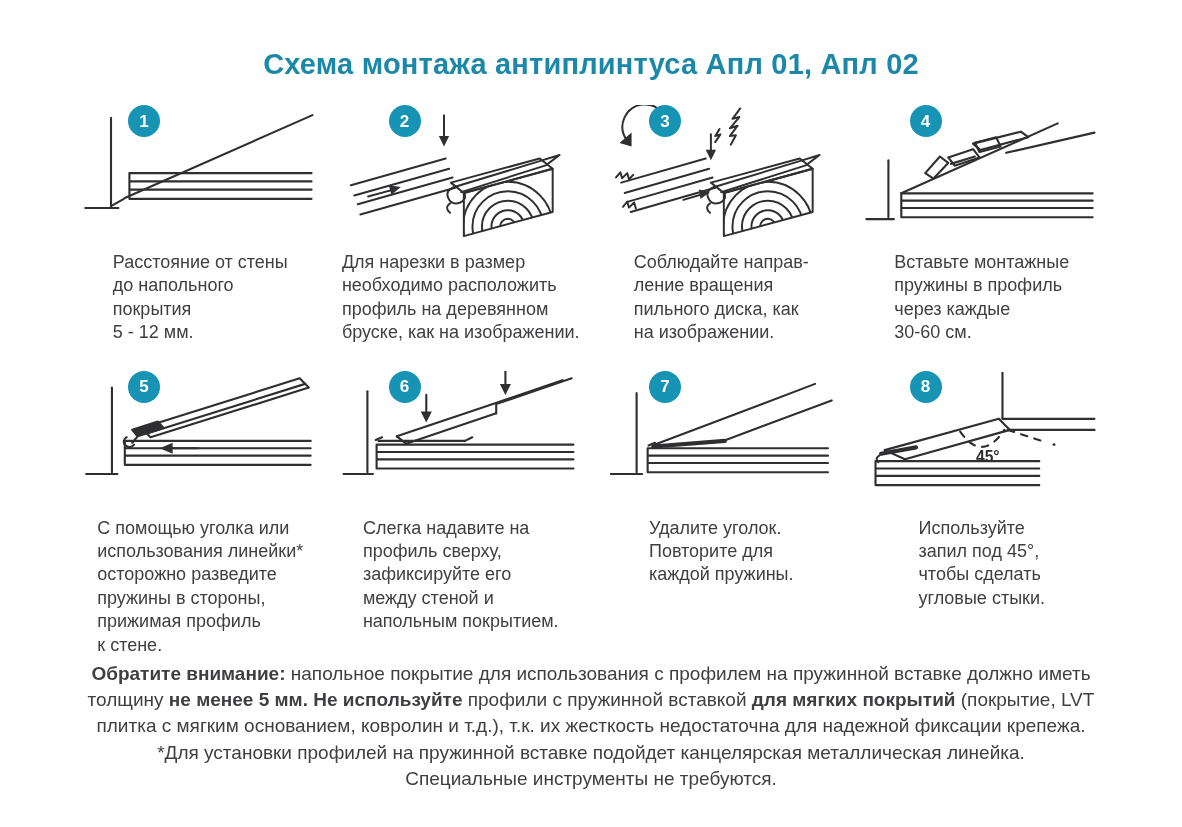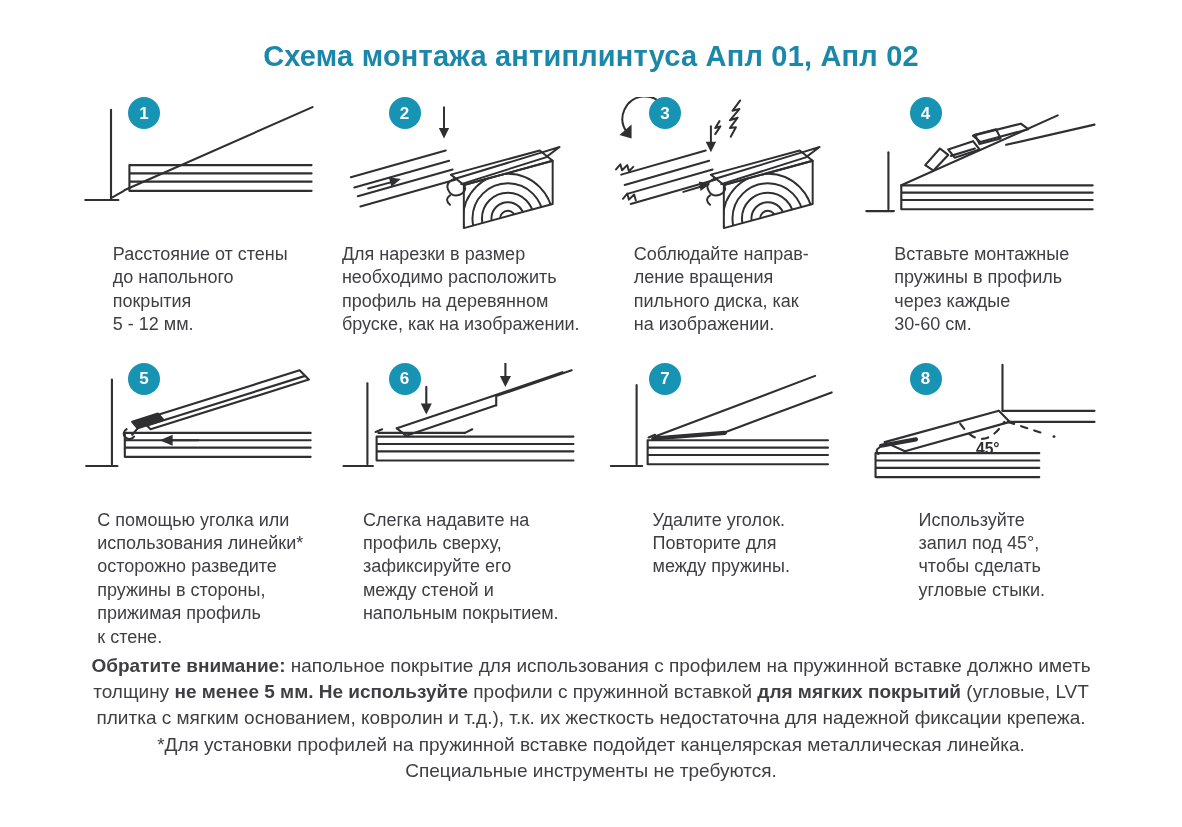--- a/index.html
+++ b/index.html
@@ -5,21 +5,21 @@
   html,body{margin:0;padding:0;background:#ffffff;}
   .poster{
     position:relative;
     width:1182px;height:827px;
     background:#ffffff;
     font-family:"Liberation Sans","DejaVu Sans",sans-serif;
     color:var(--text,#3f3f43);
     overflow:hidden;
   }
   .title{
-    margin:0;padding-top:40px;
+    margin:8px;padding-top:40px;
     text-align:center;
     font-size:29px;font-weight:bold;
     color:var(--title,#1b87a9);
     letter-spacing:.2px;
   }
   .grid{
     margin:24px 70px 0 70px;
     display:grid;
     grid-template-columns:repeat(4,1fr);
     column-gap:0;row-gap:26px;
@@ -239,21 +239,21 @@
    <path d="M50 84 H246 M50 92 H246 M50 100 H246 M50 110 H246 M50 84 V110"></path>
    <path d="M58 80 L232 14"></path>
               <path d="M132 76 L250 32"></path>
    <path d="M56 82 L134 76" stroke-width="4.5"></path>
               <path d="M58 78 l-7 3"></path>
             </g>
           </svg>
         </div>
         <div class="caption">Удалите уголок.
 Повторите для
-между пружины.</div>
+каждой пружины.</div>
       </div>
       <div class="step">
         <div class="badge">8</div>
         <div class="art">
           <svg viewBox="0 0 260 150">
             <g fill="none" stroke="currentColor" stroke-width="2.3" stroke-linejoin="round" stroke-linecap="round">
    <path d="M152 2 V52"></path>
               <path d="M152 52 H252"></path>
               <path d="M160 64 H252"></path>
    <path d="M14 98 H192 M14 106 H192 M14 114 H192 M14 124 H192 M14 98 V124"></path>
@@ -271,18 +271,18 @@
           </svg>
         </div>
         <div class="caption">Используйте
 запил под 45°,
 чтобы сделать
 угловые стыки.</div>
       </div>
     </div>
   <div class="notes">
       <div class="note-line"><span class="b">Обратите внимание:</span><span> напольное покрытие для использования с профилем на пружинной вставке должно иметь</span></div>
-      <div class="note-line"><span>толщину </span><span class="b">не менее 5 мм. Не используйте</span><span> профили с пружинной вставкой </span><span class="b">для мягких покрытий</span><span> (угловые, LVT</span></div>
+      <div class="note-line"><span>толщину </span><span class="b">не менее 5 мм. Не используйте</span><span> профили с пружинной вставкой </span><span class="b">для мягких покрытий</span><span> (покрытие, LVT</span></div>
       <div class="note-line"><span>плитка с мягким основанием, ковролин и т.д.), т.к. их жесткость недостаточна для надежной фиксации крепежа.</span></div>
       <div class="note-line">*Для установки профилей на пружинной вставке подойдет канцелярская металлическая линейка.</div>
       <div class="note-line">Специальные инструменты не требуются.</div>
     </div>
 </div>
 
 </body></html>

